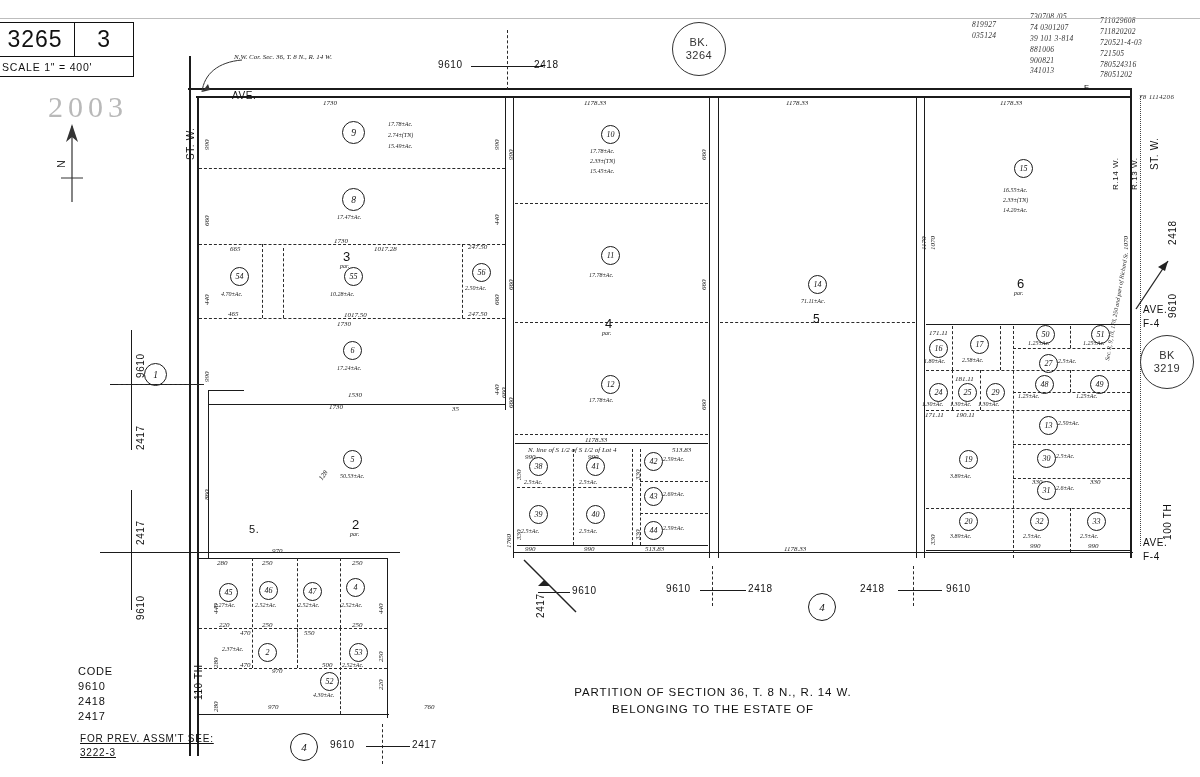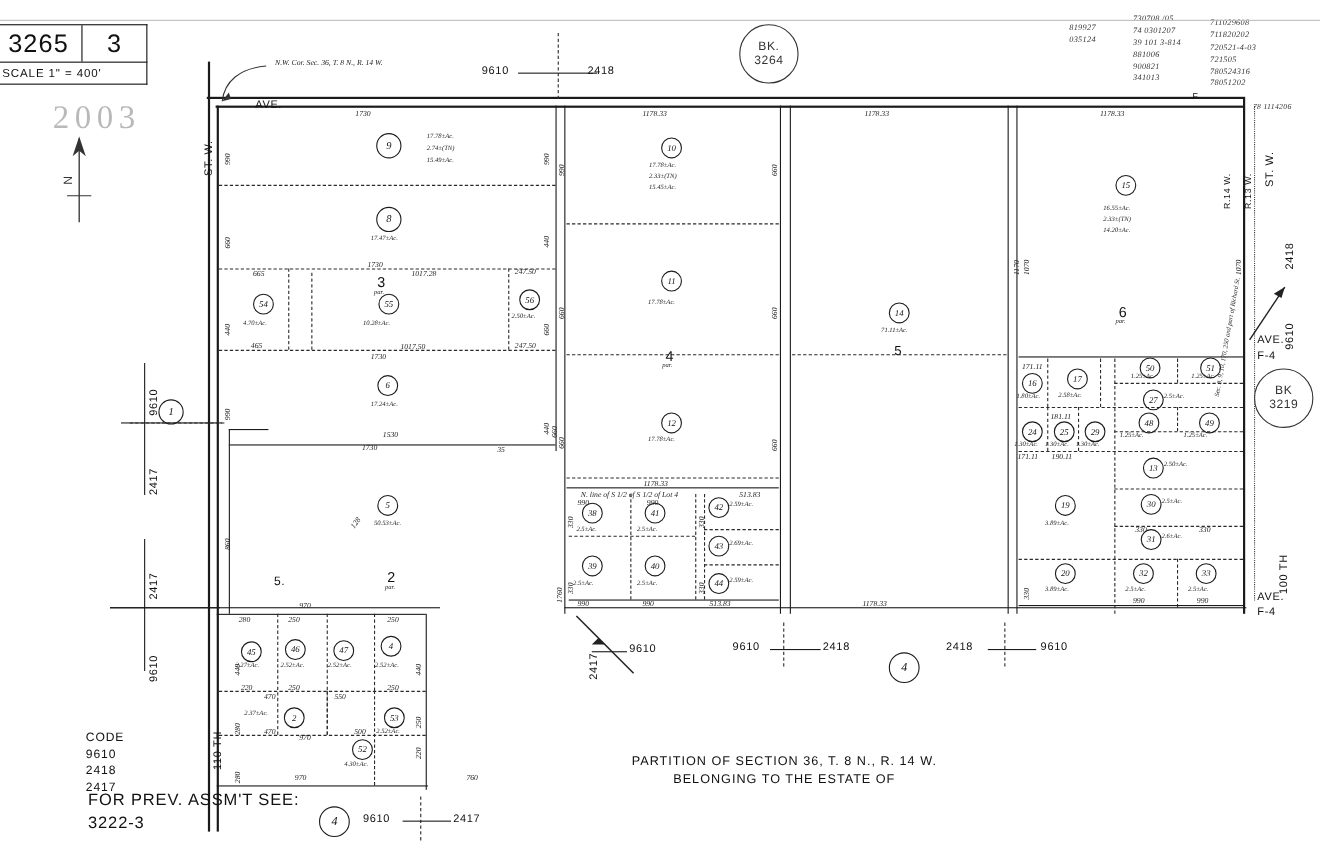--- a/index.html
+++ b/index.html
@@ -69,21 +69,21 @@
   #northarrow{position:absolute;left:52px;top:120px;width:40px;height:90px;}
 
   
   .docblk{position:absolute;font-family:"Liberation Serif", serif;font-style:italic;
           font-size:7.5px;color:#333;line-height:1.45;letter-spacing:.3px;}
 
   
   #maintitle{position:absolute;left:563px;top:684px;font-size:11.5px;letter-spacing:.9px;
              line-height:1.45;text-align:center;width:300px;}
   #codeblk{position:absolute;left:78px;top:664px;font-size:11px;line-height:1.35;letter-spacing:.8px;}
-  #prevblk{position:absolute;left:80px;top:717px;font-size:15px;line-height:1.4;letter-spacing:.8px;}
+  #prevblk{position:absolute;left:80px;top:732px;font-size:10px;line-height:1.4;letter-spacing:.8px;text-decoration:underline;}
   #asrmap{position:absolute;left:960px;top:748px;font-size:10.5px;line-height:1.45;
           text-align:center;width:240px;letter-spacing:.7px;}
 </style>
 </head>
 <body>
 
 <div id="sheet">
 
   <div id="titleblock">
     <div id="tb-row">
@@ -220,21 +220,21 @@
   <div class="t blk md" style="left:1150px;top:170px;transform:rotate(-90deg);transform-origin:0 0;">ST. W.</div>
   <div class="t blk md" style="left:1163px;top:540px;transform:rotate(-90deg);transform-origin:0 0;">100 TH</div>
   <div class="t blk sm" style="left:1112px;top:190px;transform:rotate(-90deg);transform-origin:0 0;">R.14 W.</div>
   <div class="t blk sm" style="left:1131px;top:190px;transform:rotate(-90deg);transform-origin:0 0;">R.13 W.</div>
   <div class="t blk md" style="left:1143px;top:305px;">AVE.</div>
   <div class="t blk md" style="left:1143px;top:319px;">F-4</div>
   <div class="t blk md" style="left:1143px;top:538px;">AVE.</div>
   <div class="t blk md" style="left:1143px;top:552px;">F-4</div>
   <div class="t blk sm" style="left:1084px;top:84px;">F</div>
 
-  <div class="t hand xs" style="left:250px;top:54px;">N.W. Cor. Sec. 36, T. 8 N., R. 14 W.</div>
+  <div class="t hand xs" style="left:234px;top:54px;">N.W. Cor. Sec. 36, T. 8 N., R. 14 W.</div>
   <svg class="abs" style="left:200px;top:56px;width:46px;height:38px;">
     <path d="M2 36 C4 18, 18 6, 42 4" stroke="#333" fill="none" stroke-width="1"></path>
     <path d="M2 36 L8 28 L10 34 Z" fill="#333"></path>
   </svg>
 
   <div class="t hand xs" style="left:528px;top:447px;">N. line of S 1/2 of S 1/2 of Lot 4</div>
 
   <div class="pc m" style="left:342px;top:121px;">9</div>
   <div class="t hand tiny" style="left:388px;top:121px;">17.78±Ac.</div>
   <div class="t hand tiny" style="left:388px;top:132px;">2.74±(TN)</div>
@@ -369,21 +369,21 @@
   <div class="t hand xs rot90" style="left:494px;top:225px;">440</div>
   <div class="t hand xs rot90" style="left:494px;top:305px;">660</div>
   <div class="t hand xs rot90" style="left:494px;top:395px;">440</div>
   <div class="t hand xs rot90" style="left:501px;top:398px;">660</div>
 
   <div class="t hand xs" style="left:230px;top:246px;">665</div>
   <div class="t hand xs" style="left:334px;top:238px;">1730</div>
   <div class="t hand xs" style="left:374px;top:246px;">1017.28</div>
   <div class="t hand xs" style="left:468px;top:244px;">247.50</div>
   <div class="t hand xs" style="left:228px;top:311px;">465</div>
-  <div class="t hand xs" style="left:344px;top:312px;margin-left:20px;">1017.50</div>
+  <div class="t hand xs" style="left:344px;top:312px;">1017.50</div>
   <div class="t hand xs" style="left:468px;top:311px;">247.50</div>
   <div class="t hand xs" style="left:337px;top:321px;">1730</div>
   <div class="t hand xs" style="left:348px;top:392px;">1530</div>
   <div class="t hand xs" style="left:329px;top:404px;">1730</div>
   <div class="t hand xs" style="left:452px;top:406px;">35</div>
 
   <div class="t hand xs rot90" style="left:508px;top:160px;">990</div>
   <div class="t hand xs rot90" style="left:508px;top:290px;">660</div>
   <div class="t hand xs rot90" style="left:508px;top:408px;">660</div>
   <div class="t hand xs rot90" style="left:701px;top:160px;">660</div>

